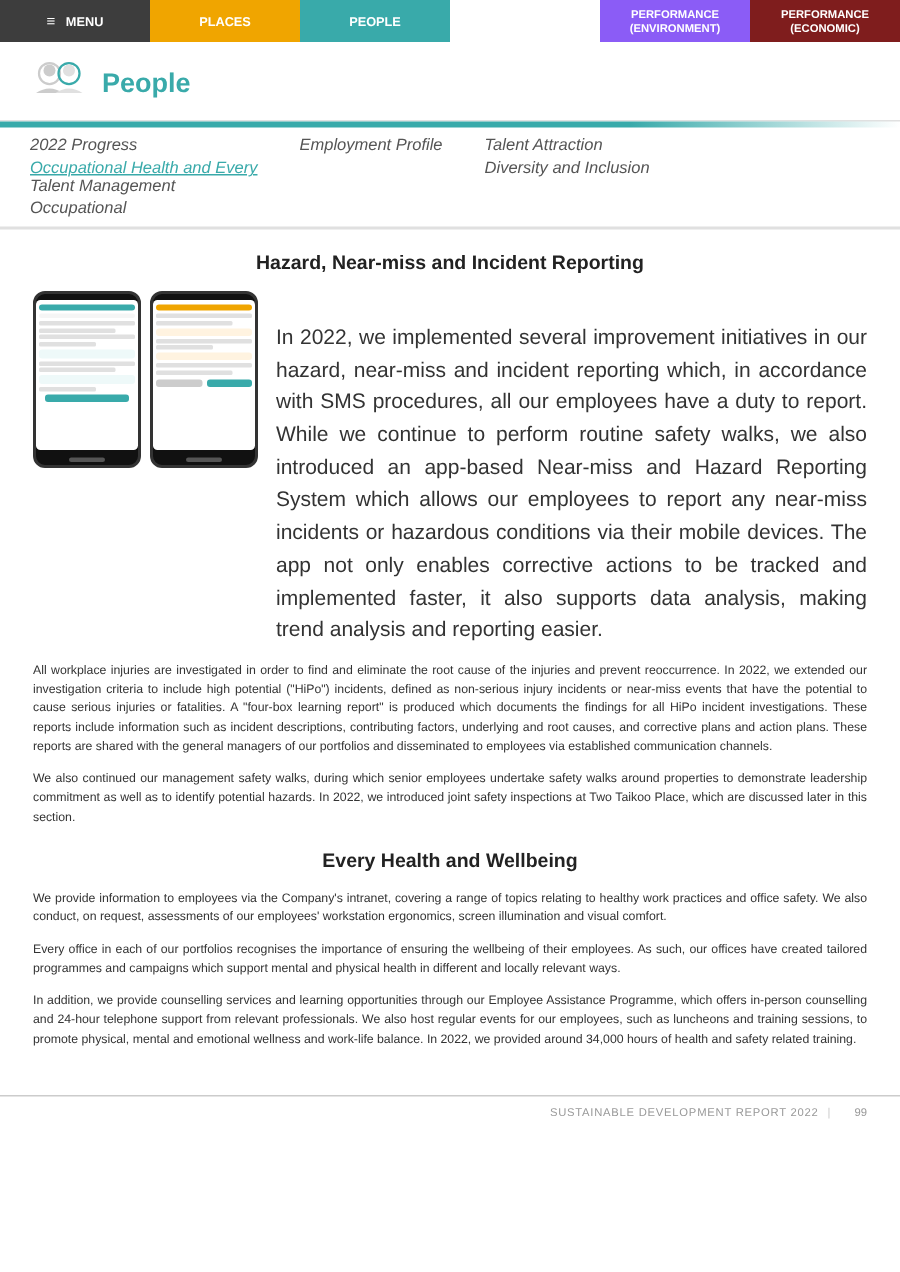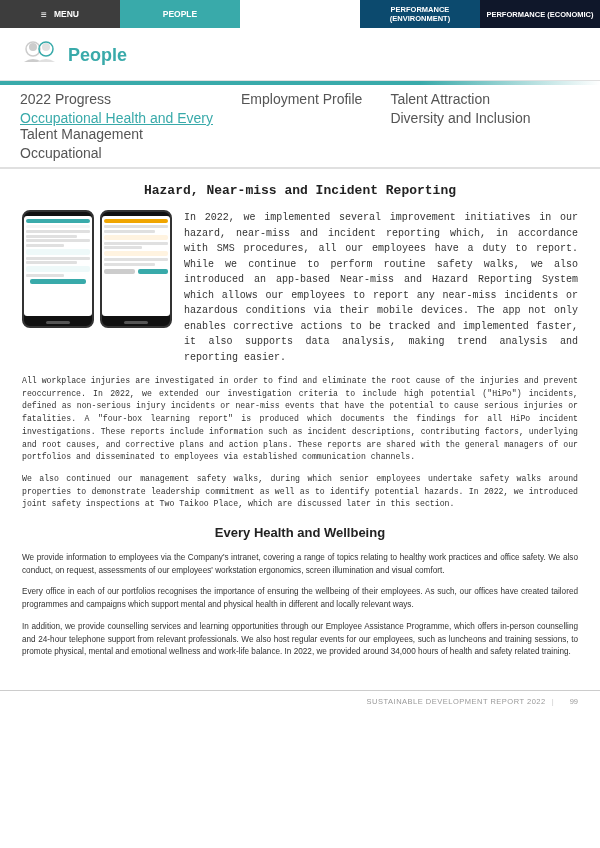--- a/index.html
+++ b/index.html
@@ -26,22 +26,22 @@
       font-weight: bold;
       color: #fff;
       cursor: pointer;
       text-transform: uppercase;
       flex: 1;
     }
     .nav-menu { background: #3d3d3d; gap: 4px; }
     .nav-places { background: #f0a500; }
     .nav-people { background: #39aaaa; }
     .nav-partners { background: #5b5ea6; margin-top: 42px; }
-    .nav-performance-env { background: #0c4a6e; font-size: 7.5px; text-align: center; line-height: 1.2; }
-    .nav-performance-eco { background: #0f172a; font-size: 7.5px; text-align: right; line-height: 1.2; }
+    .nav-performance-env { background: #8b5cf6; font-size: 7.5px; text-align: center; line-height: 1.2; }
+    .nav-performance-eco { background: #7f1d1d; font-size: 7.5px; text-align: center; line-height: 1.2; }
     .nav-menu-icon { margin-right: 3px; font-size: 10px; }
 
     
     .page-header {
       display: flex;
       align-items: center;
       padding: 8px 20px 6px 20px;
       border-bottom: 1px solid #e0e0e0;
     }
     .page-header-icon {
@@ -63,24 +63,25 @@
       gap: 0;
       border-bottom: 2px solid #e0e0e0;
     }
     .sub-nav-col {
       display: flex;
       flex-direction: column;
       margin-right: 28px;
       gap: 3px;
     }
     .sub-nav-link {
-      font-size: 14px;
+      font-size: 11px;
       color: #555;
       text-decoration: none;
       cursor: pointer;
+      font-style: italic;
     }
     .sub-nav-link.active {
       color: #39aaaa;
       text-decoration: underline;
     }
 
     
     .main-content {
       padding: 14px 22px 18px 22px;
     }
@@ -89,21 +90,20 @@
       font-size: 13px;
       font-weight: bold;
       text-align: center;
       color: #222;
       margin-bottom: 12px;
     }
 
     
     .hazard-section {
       margin-bottom: 14px;
-      font-family: Liberation Mono, monospace;
     }
     .hazard-top {
       display: flex;
       gap: 12px;
       margin-bottom: 10px;
     }
     .phone-images {
       display: flex;
       gap: 6px;
       flex-shrink: 0;
@@ -156,25 +156,26 @@
     }
     .phone-home-bar {
       height: 3px;
       background: #555;
       width: 24px;
       border-radius: 2px;
       margin: 2px auto;
     }
 
     .hazard-text {
-      font-size: 10px;
+      font-size: 14px;
       color: #333;
       line-height: 1.55;
       text-align: justify;
       flex: 1;
+      margin-top: 20px;
     }
 
     .body-text {
       font-size: 8.2px;
       color: #333;
       line-height: 1.55;
       text-align: justify;
       margin-bottom: 9px;
     }
 
@@ -211,20 +212,23 @@
       margin-bottom: 0;
     }
   </style>
 </head>
 <body>
 
 <nav class="nav-bar">
   <div class="nav-item nav-menu">
     <span class="nav-menu-icon">≡</span>
     <span>MENU</span>
+  </div>
+  <div class="nav-item nav-places">
+    <span>PLACES</span>
   </div>
   <div class="nav-item nav-people">
     <span>PEOPLE</span>
   </div>
   <div class="nav-item nav-partners">
     <span>PARTNERS</span>
   </div>
   <div class="nav-item nav-performance-env">
     <span>PERFORMANCE (ENVIRONMENT)</span>
   </div>

